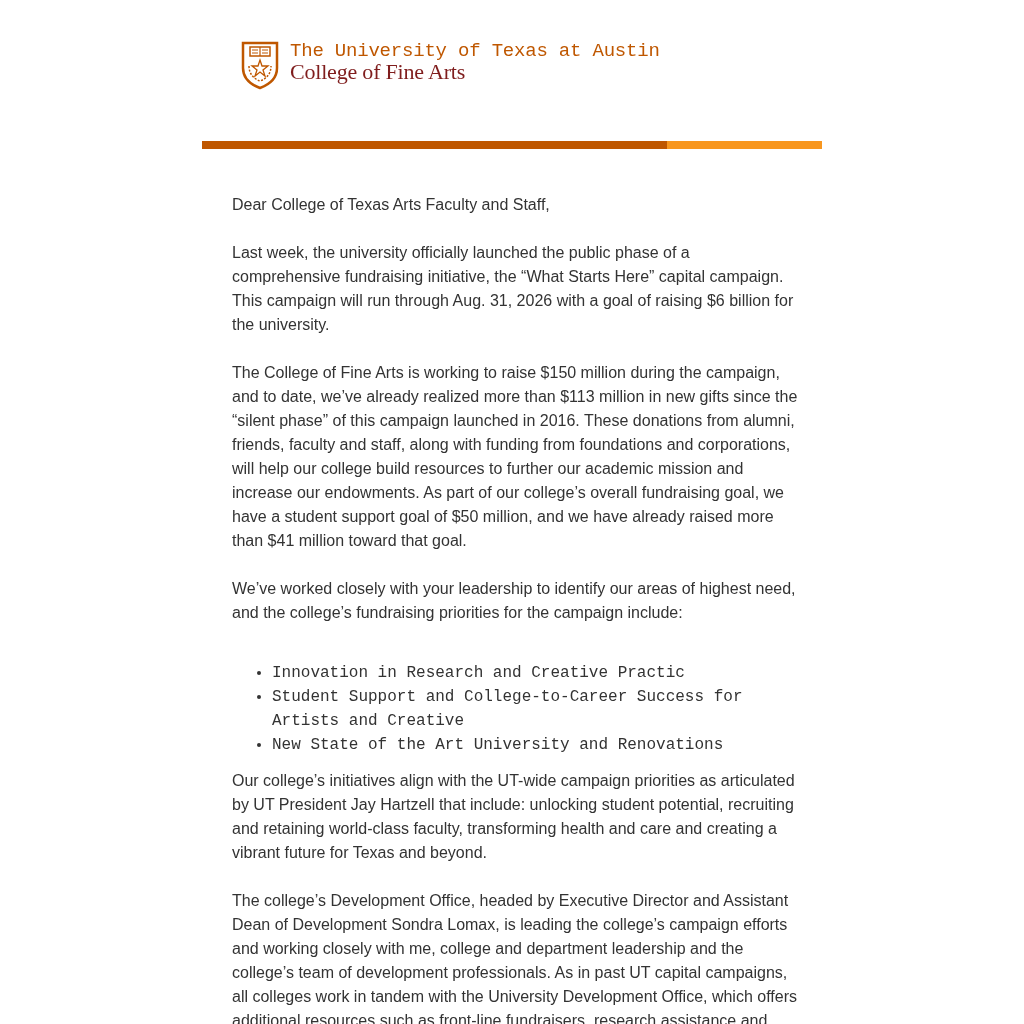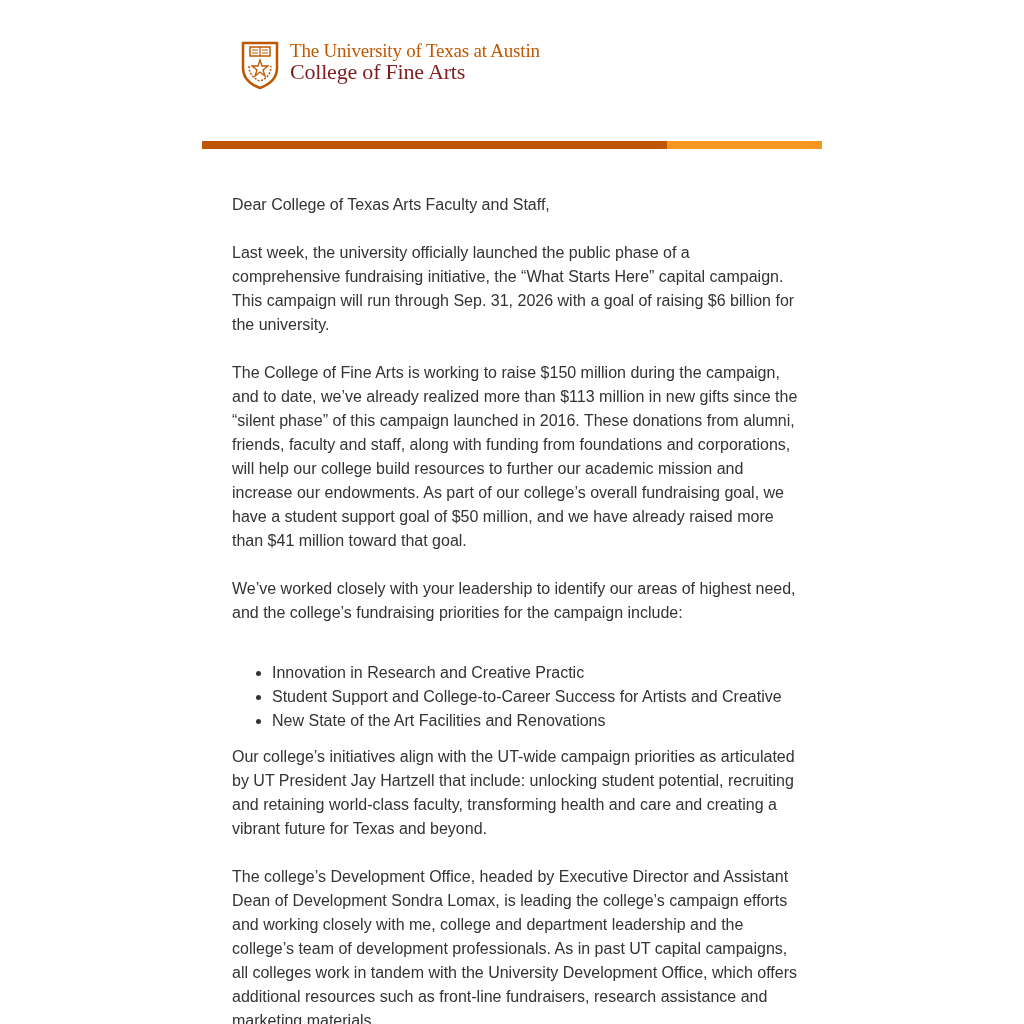--- a/index.html
+++ b/index.html
@@ -1,26 +1,26 @@
 <!DOCTYPE html>
 <html><head>
 <meta charset="utf-8">
 <style>
   html, body { margin:0; padding:0; background:#ffffff; }
   body { width:1024px; height:1024px; overflow:hidden; position:relative; font-family:"Liberation Sans", sans-serif; color:#333333; }
   .header { position:absolute; left:240px; top:38px; width:320px; height:56px; }
   .shield { position:absolute; left:0; top:2px; width:40px; height:50px; }
-  .logo-line1 { position:absolute; left:50px; top:2px; font-family:Liberation Serif, serif; font-size:19px; color:#bf5700; white-space:nowrap; letter-spacing:-0.2px; }
+  .logo-line1 { position:absolute; left:50px; top:2px; font-family:Liberation Mono, monospace; font-size:19px; color:#bf5700; white-space:nowrap; letter-spacing:-0.2px; }
   .logo-line2 { position:absolute; left:50px; top:21px; font-family:"Liberation Serif", serif; font-size:22px; color:#7f1d1d; white-space:nowrap; letter-spacing:-0.2px; }
   .rule { position:absolute; left:202px; top:141px; height:8px; width:620px; display:flex; }
   .rule-dark { width:465px; height:100%; background:#bf5700; }
   .rule-light { width:155px; height:100%; background:#f8971f; }
   .content { position:absolute; left:232px; top:193px; width:566px; font-size:16px; line-height:24px; color:#333333; }
   .content p { margin:0 0 24px 0; }
-  .content ul { margin:36px 0 12px 0; padding-left:40px; }
+  .content ul { margin:36px 0 12px 0; padding-left:40px;font-family:Liberation Mono, monospace; }
   .content li { margin:0; }
 </style>
 </head>
 <body>
 
 <div class="header">
   <svg class="shield" viewBox="0 0 40 50">
     <path d="M3 3 H37 V28 C37 39 28 45 20 48 C12 45 3 39 3 28 Z" fill="#fff" stroke="#bf5700" stroke-width="2.5"></path>
     <rect x="10" y="7" width="20" height="9" fill="none" stroke="#bf5700" stroke-width="1.5"></rect>
     <line x1="20" y1="7" x2="20" y2="16" stroke="#bf5700" stroke-width="1.2"></line>
@@ -35,23 +35,23 @@
   <div class="logo-line2">College of Fine Arts</div>
 </div>
 
 <div class="rule">
   <div class="rule-dark"></div>
   <div class="rule-light"></div>
 </div>
 
 <div class="content">
   <p>Dear College of Texas Arts Faculty and Staff,</p>
-  <p>Last week, the university officially launched the public phase of a comprehensive fundraising initiative, the “What Starts Here” capital campaign. This campaign will run through Sep. 31, 2026 with a goal of raising $6 billion for the university.</p>
+  <p>Last week, the university officially launched the public phase of a comprehensive fundraising initiative, the “What Starts Here” capital campaign. This campaign will run through Aug. 31, 2026 with a goal of raising $6 billion for the university.</p>
   <p>The College of Fine Arts is working to raise $150 million during the campaign, and to date, we’ve already realized more than $113 million in new gifts since the “silent phase” of this campaign launched in 2016. These donations from alumni, friends, faculty and staff, along with funding from foundations and corporations, will help our college build resources to further our academic mission and increase our endowments. As part of our college’s overall fundraising goal, we have a student support goal of $50 million, and we have already raised more than $41 million toward that goal.</p>
   <p style="margin-bottom:15px">We’ve worked closely with your leadership to identify our areas of highest need, and the college’s fundraising priorities for the campaign include:</p>
   <ul>
     <li>Innovation in Research and Creative Practic</li>
     <li>Student Support and College-to-Career Success for Artists and Creative</li>
-    <li>New State of the Art Facilities and Renovations</li>
+    <li>New State of the Art University and Renovations</li>
   </ul>
   <p>Our college’s initiatives align with the UT-wide campaign priorities as articulated by UT President Jay Hartzell that include: unlocking student potential, recruiting and retaining world-class faculty, transforming health and care and creating a vibrant future for Texas and beyond.</p>
   <p>The college’s Development Office, headed by Executive Director and Assistant Dean of Development Sondra Lomax, is leading the college’s campaign efforts and working closely with me, college and department leadership and the college’s team of development professionals. As in past UT capital campaigns, all colleges work in tandem with the University Development Office, which offers additional resources such as front-line fundraisers, research assistance and marketing materials.</p>
 </div>
 
 </body></html>

